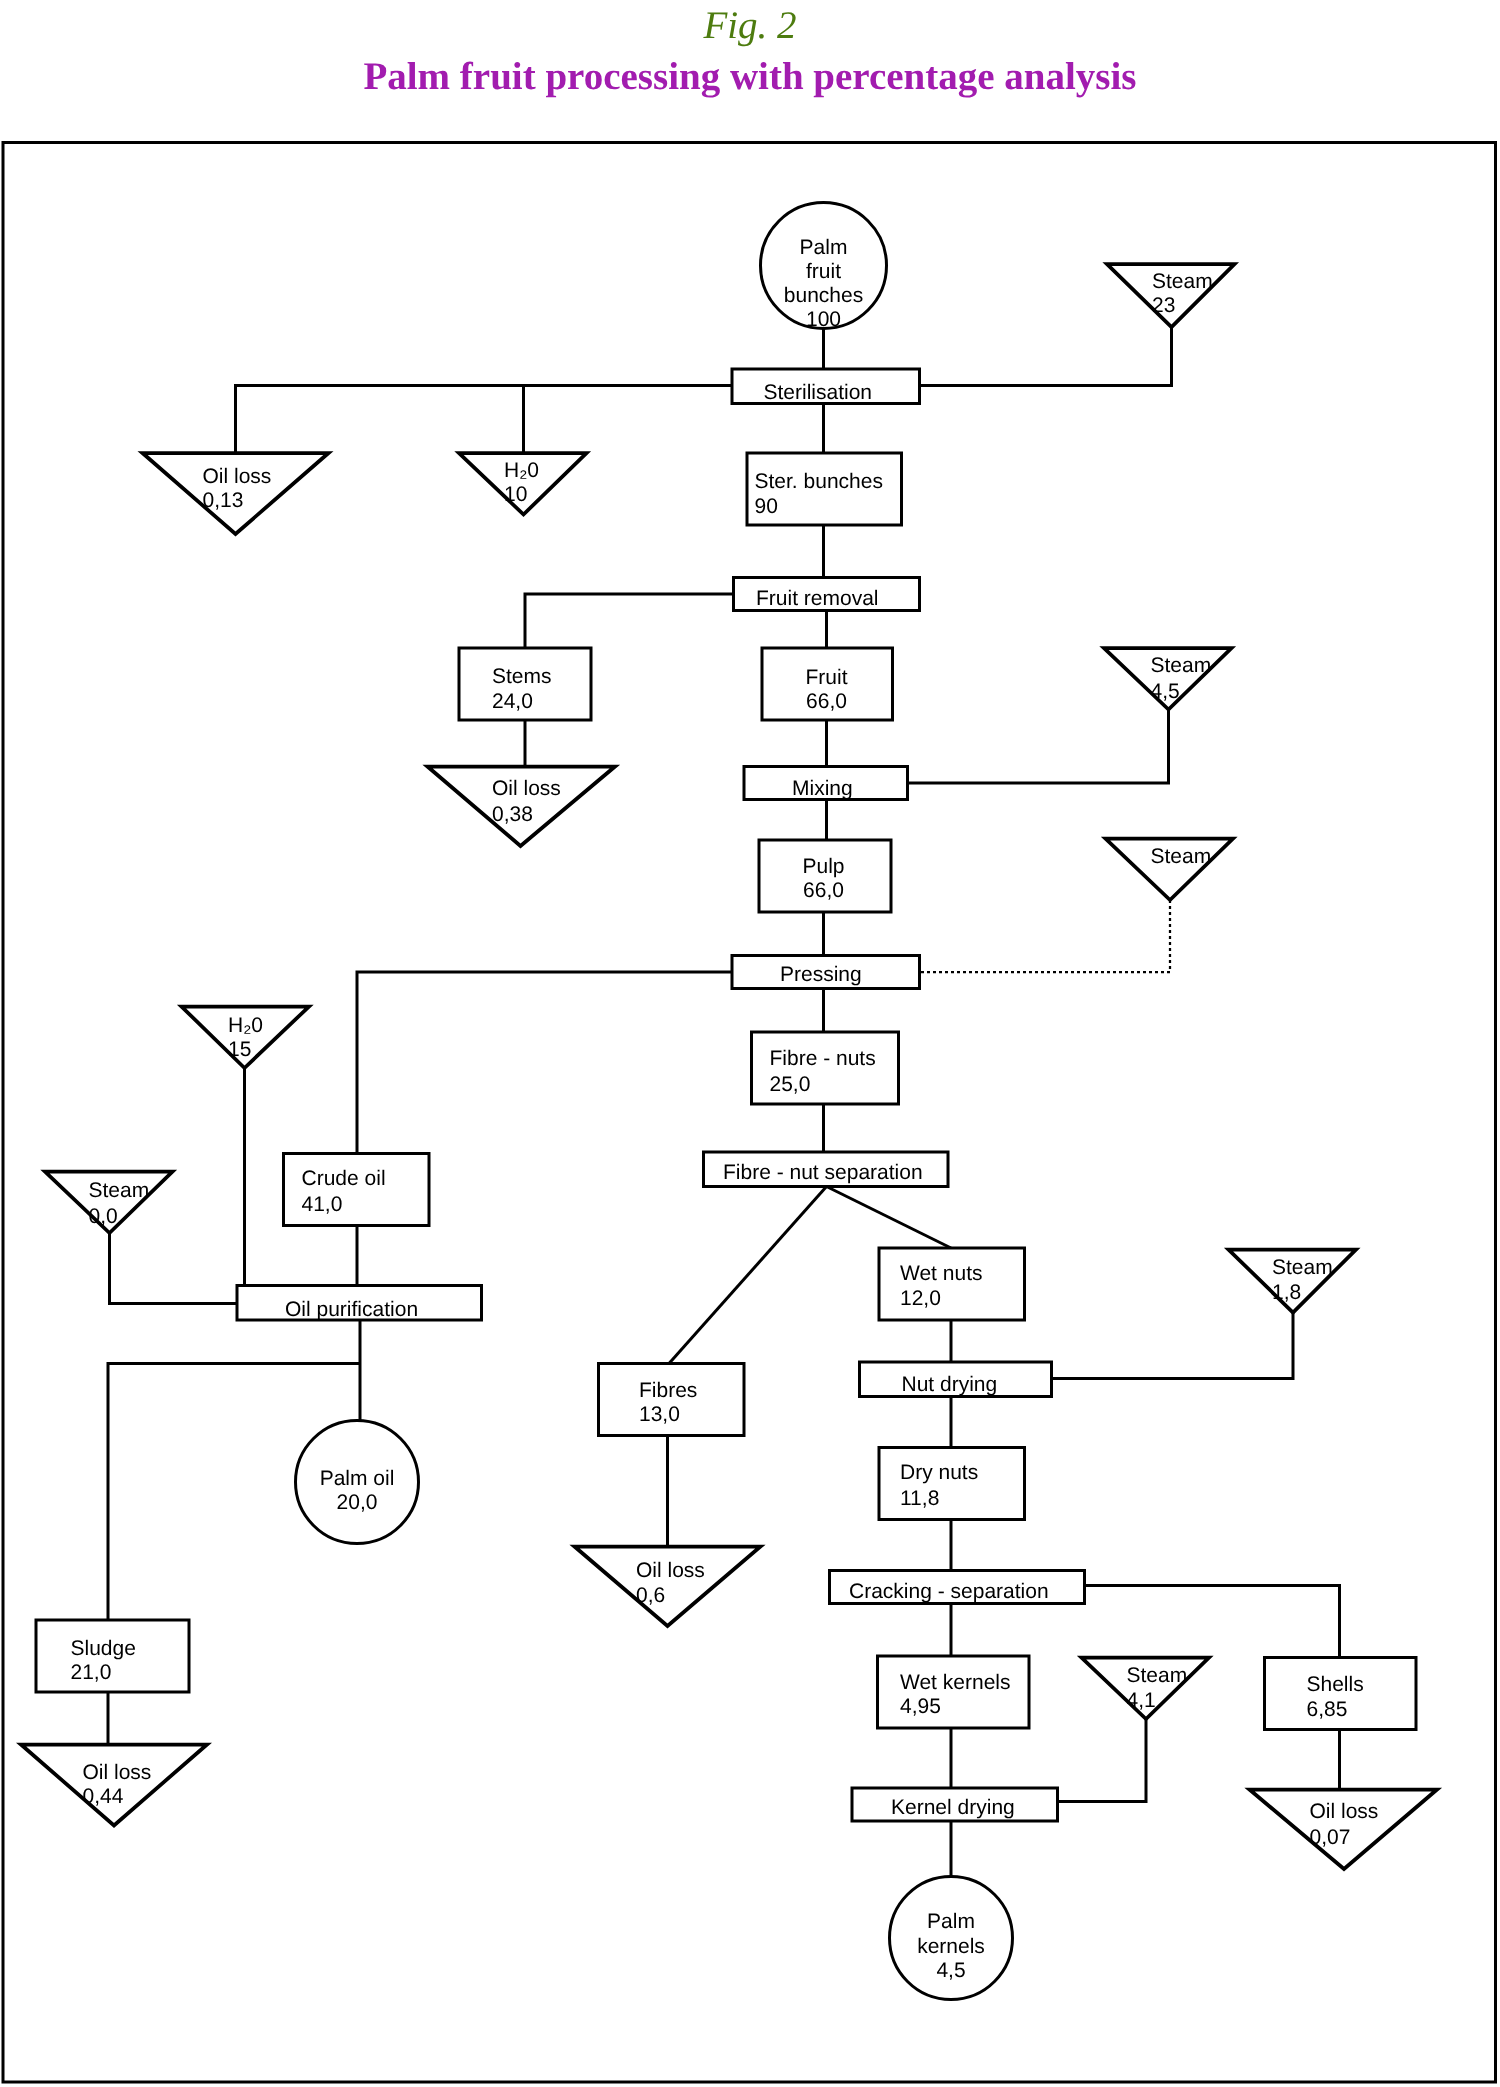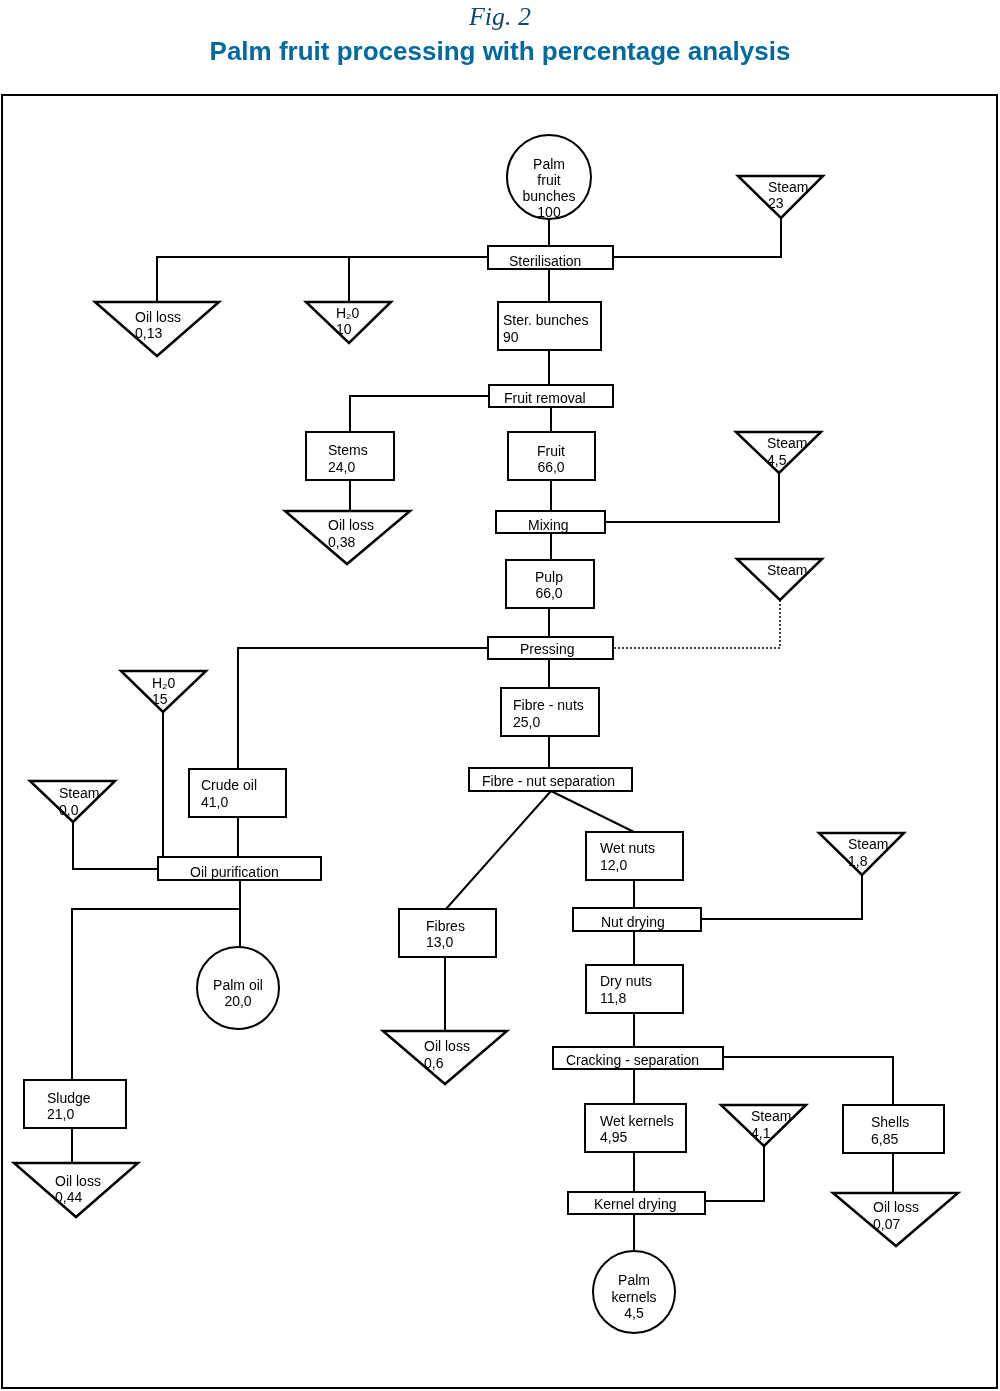--- a/index.html
+++ b/index.html
@@ -1,23 +1,23 @@
 <!DOCTYPE html>
 <html><head>
 <meta charset="utf-8">
 <style>
   html, body { margin: 0; padding: 0; background: #ffffff; }
   body { width: 1000px; height: 1391px; position: relative; overflow: hidden; }
   .fig-num {
     position: absolute; left: 0; width: 1000px; top: 2px; text-align: center;
-    font-family: "Liberation Serif", serif; font-style: italic; font-size: 26px; color: #0c4a6e;
+    font-family: "Liberation Serif", serif; font-style: italic; font-size: 26px; color: #4d7c0f;
   }
   .fig-title {
     position: absolute; left: 0; width: 1000px; top: 36px; text-align: center;
-    font-family: Liberation Sans, sans-serif; font-weight: bold; font-size: 26px; color: #0369a1;
+    font-family: Liberation Serif, serif; font-weight: bold; font-size: 26px; color: #a21caf;
   }
   svg#diagram { position: absolute; left: 0; top: 0; }
   svg text {
     font-family: "Liberation Sans", sans-serif; font-size: 14px; fill: #000;
   }
 </style>
 </head>
 <body>
 
 <div class="fig-num">Fig. 2</div>

